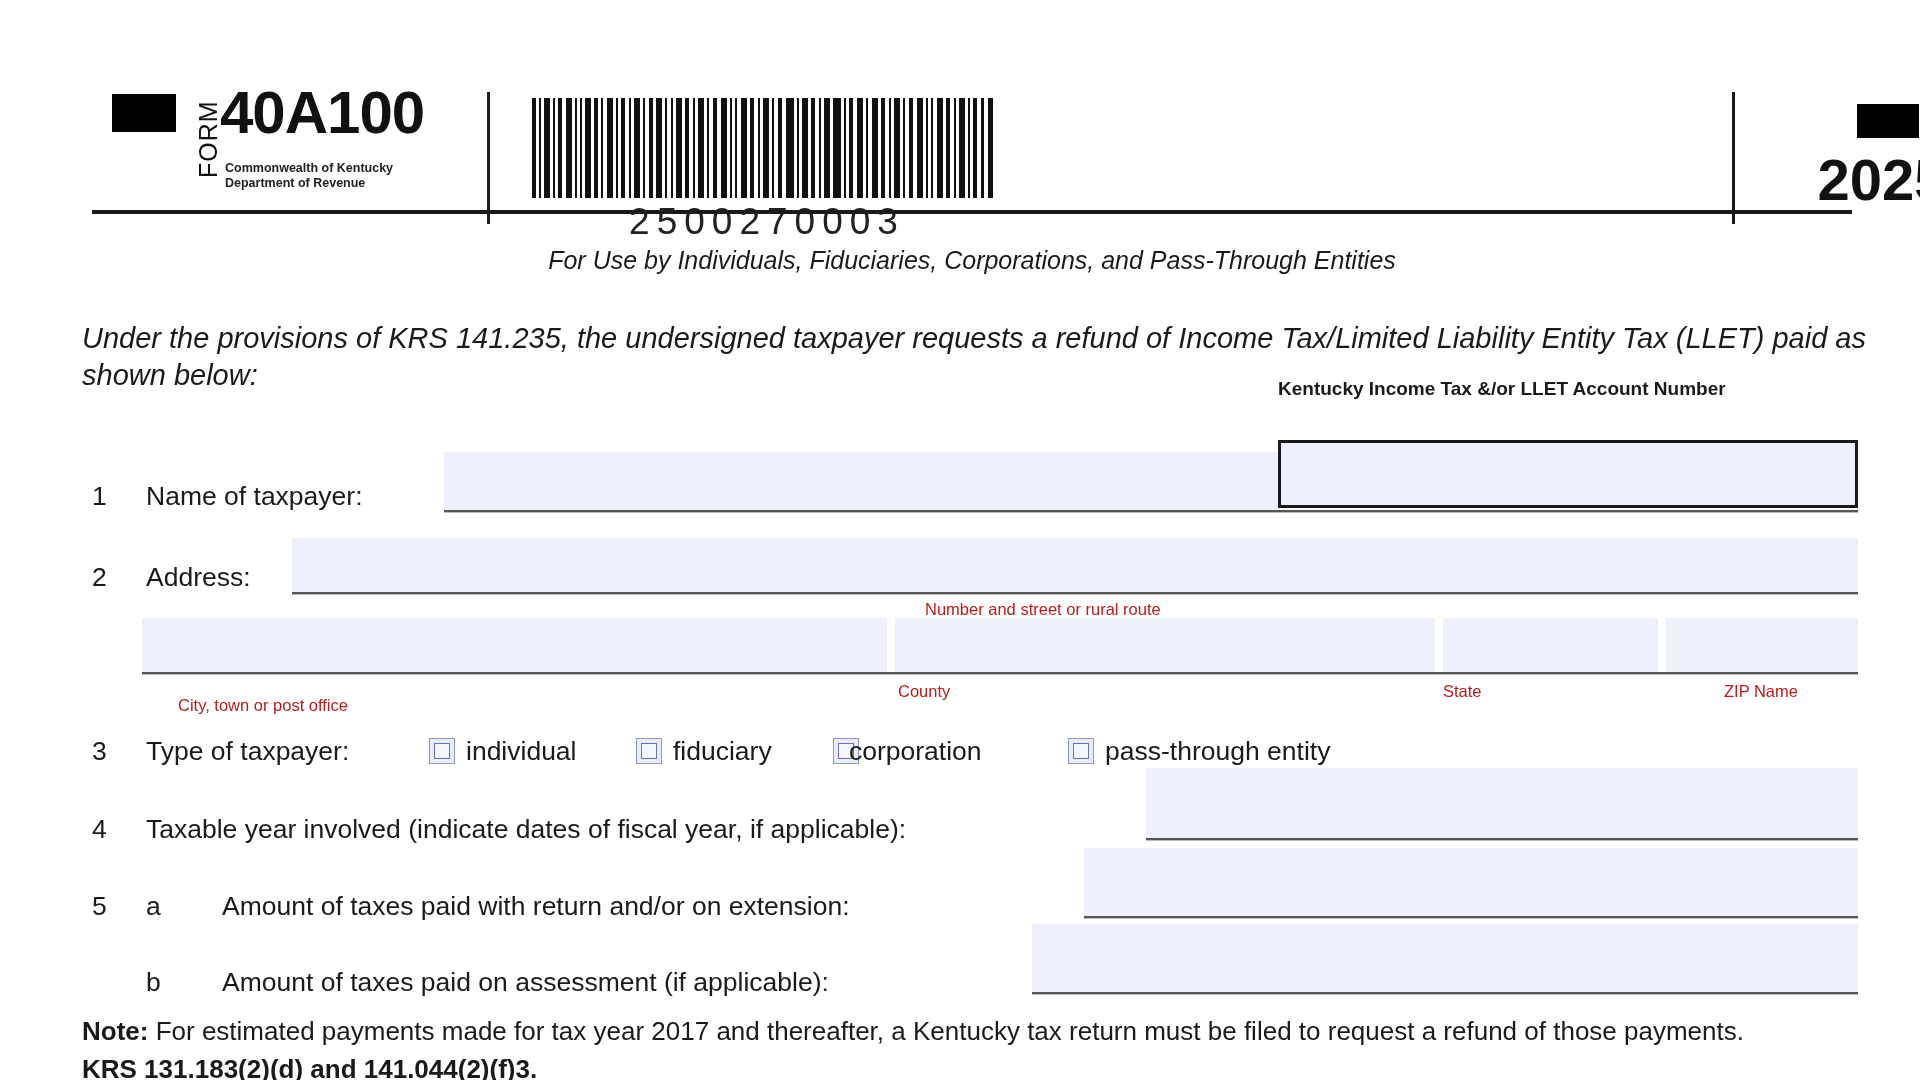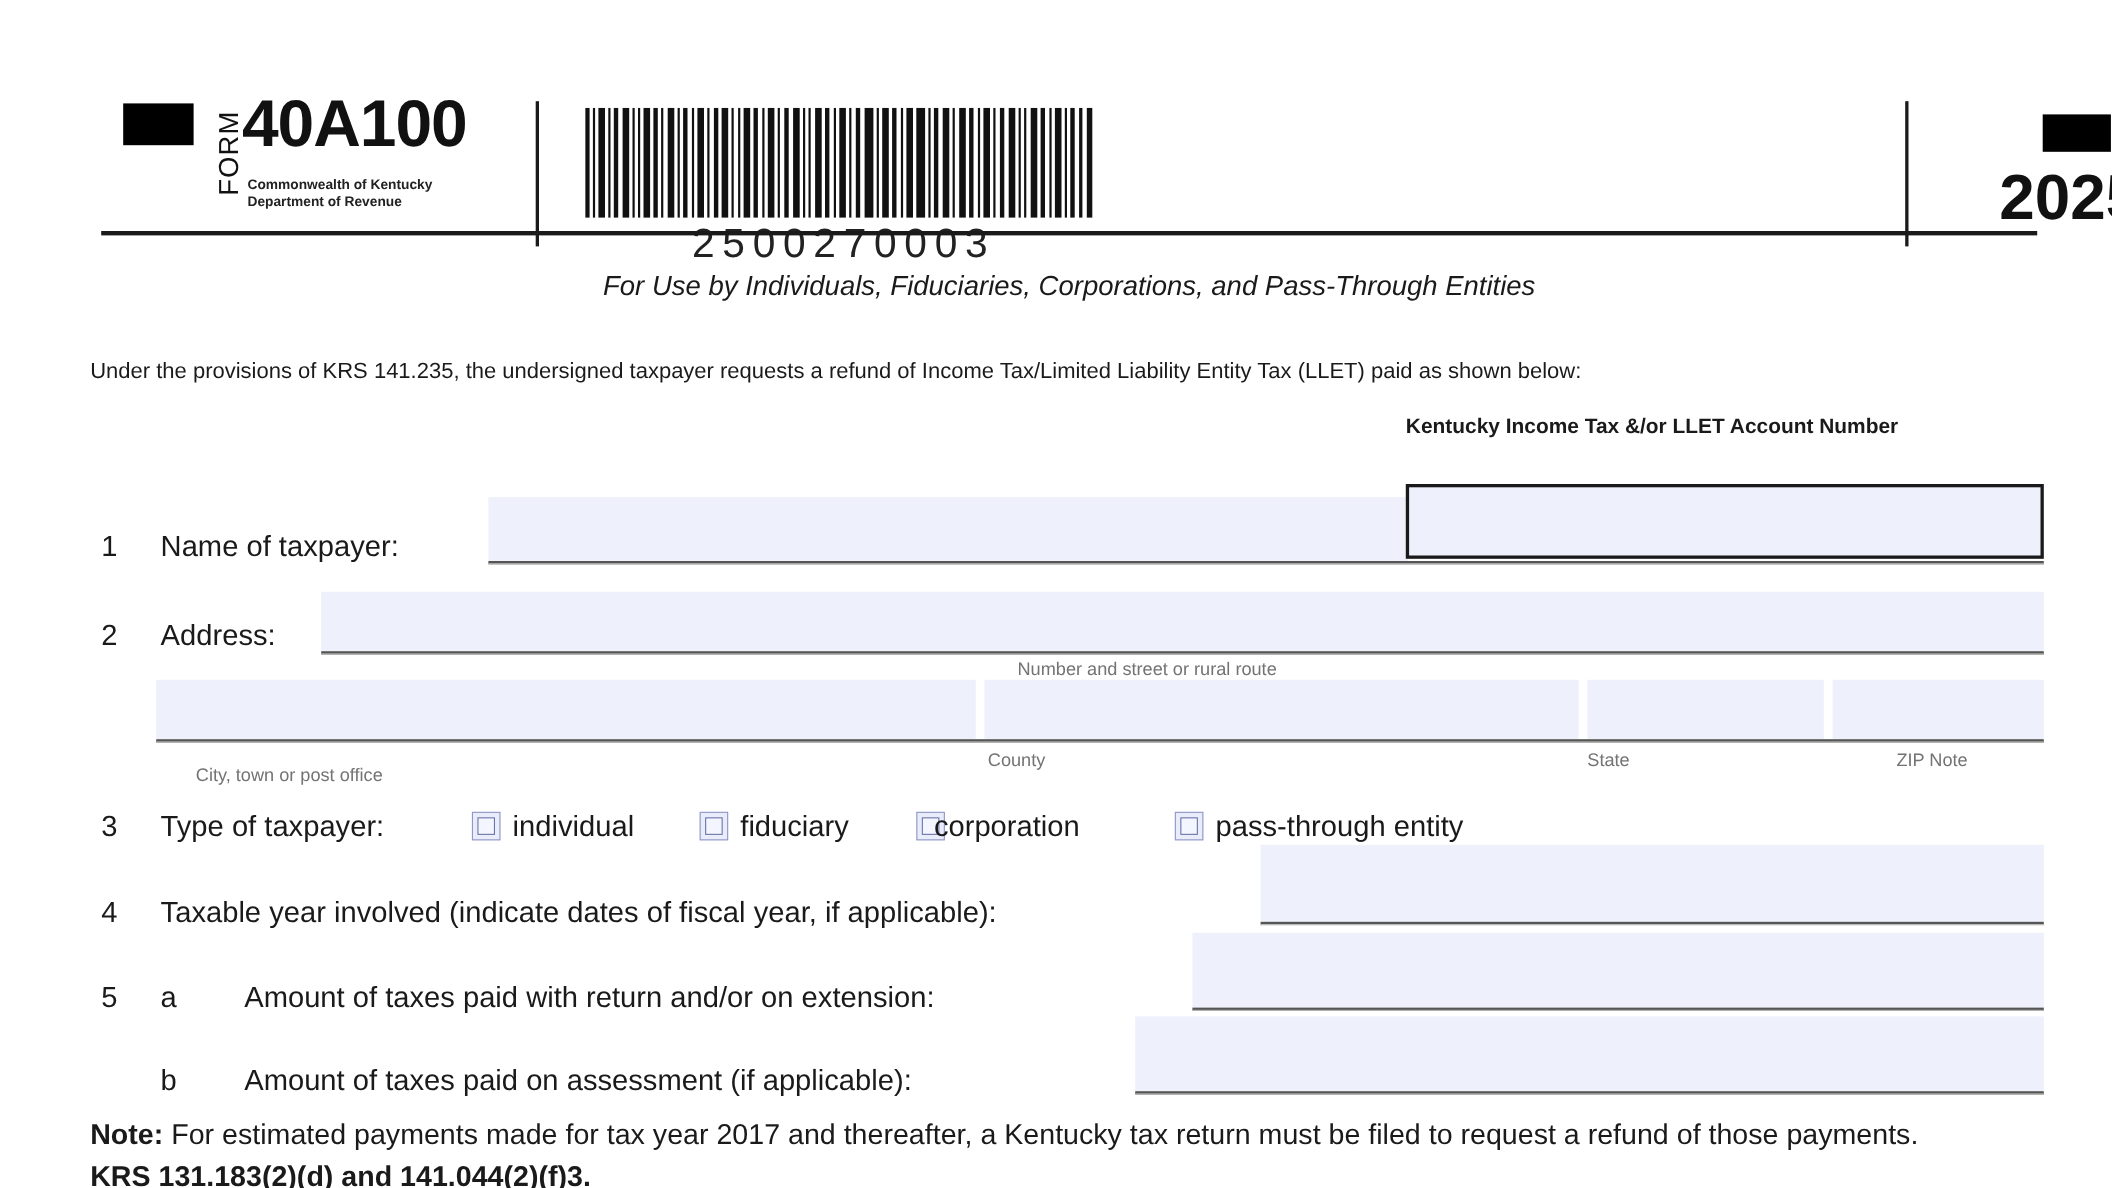--- a/index.html
+++ b/index.html
@@ -48,31 +48,31 @@
 
   
   .subtitle{
     position:absolute;left:92px;top:246px;width:1760px;text-align:center;
     font-size:25px;font-style:italic;font-weight:normal;color:#1a1a1a;
   }
 
   
   .intro{
     position:absolute;left:82px;top:320px;width:1790px;
-    font-size:20px;line-height:37px;color:#1a1a1a;
+    font-size:29px;line-height:37px;color:#1a1a1a;font-style:italic;
   }
   .acct-label{
     position:absolute;left:1278px;top:378px;width:600px;
     font-size:19px;font-weight:bold;color:#1a1a1a;
   }
 
   
   .num{position:absolute;font-size:26.5px;color:#1a1a1a;}
   .lbl{position:absolute;font-size:26.5px;color:#1a1a1a;white-space:nowrap;}
-  .sublbl{position:absolute;font-size:16.5px;color:#737373;white-space:nowrap;}
+  .sublbl{position:absolute;font-size:16.5px;color:#b91c1c;white-space:nowrap;}
 
   .field{position:absolute;background:#eef0fc;}
   .uline{position:absolute;height:3px;background:#555;}
   .uline::after{content:"";display:block;position:absolute;left:0;top:2px;width:100%;height:1px;background:#bbb;}
 
   .acctbox{
     position:absolute;left:1278px;top:440px;width:580px;height:68px;
     background:#eef0fc;border:3px solid #1a1a1a;box-sizing:border-box;
   }
 
@@ -207,21 +207,21 @@
   <div class="sublbl" style="left:925px;top:600px;">Number and street or rural route</div>
 
   <div class="field" style="left:142px;top:618px;width:745px;height:54px;"></div>
   <div class="field" style="left:895px;top:618px;width:540px;height:54px;"></div>
   <div class="field" style="left:1443px;top:618px;width:215px;height:54px;"></div>
   <div class="field" style="left:1666px;top:618px;width:192px;height:54px;"></div>
   <div class="uline" style="left:142px;top:672px;width:1716px;"></div>
   <div class="sublbl" style="left:178px;top:682px;margin-top:14px;">City, town or post office</div>
   <div class="sublbl" style="left:898px;top:682px;">County</div>
   <div class="sublbl" style="left:1443px;top:682px;">State</div>
-  <div class="sublbl" style="left:1724px;top:682px;">ZIP Note</div>
+  <div class="sublbl" style="left:1724px;top:682px;">ZIP Name</div>
 
   <div class="num" style="left:92px;top:736px;">3</div>
   <div class="lbl" style="left:146px;top:736px;">Type of taxpayer:</div>
 
   <div class="cbox" style="left:429px;top:738px;"></div>
   <div class="lbl" style="left:466px;top:736px;">individual</div>
 
   <div class="cbox" style="left:636px;top:738px;"></div>
   <div class="lbl" style="left:673px;top:736px;">fiduciary</div>
 

